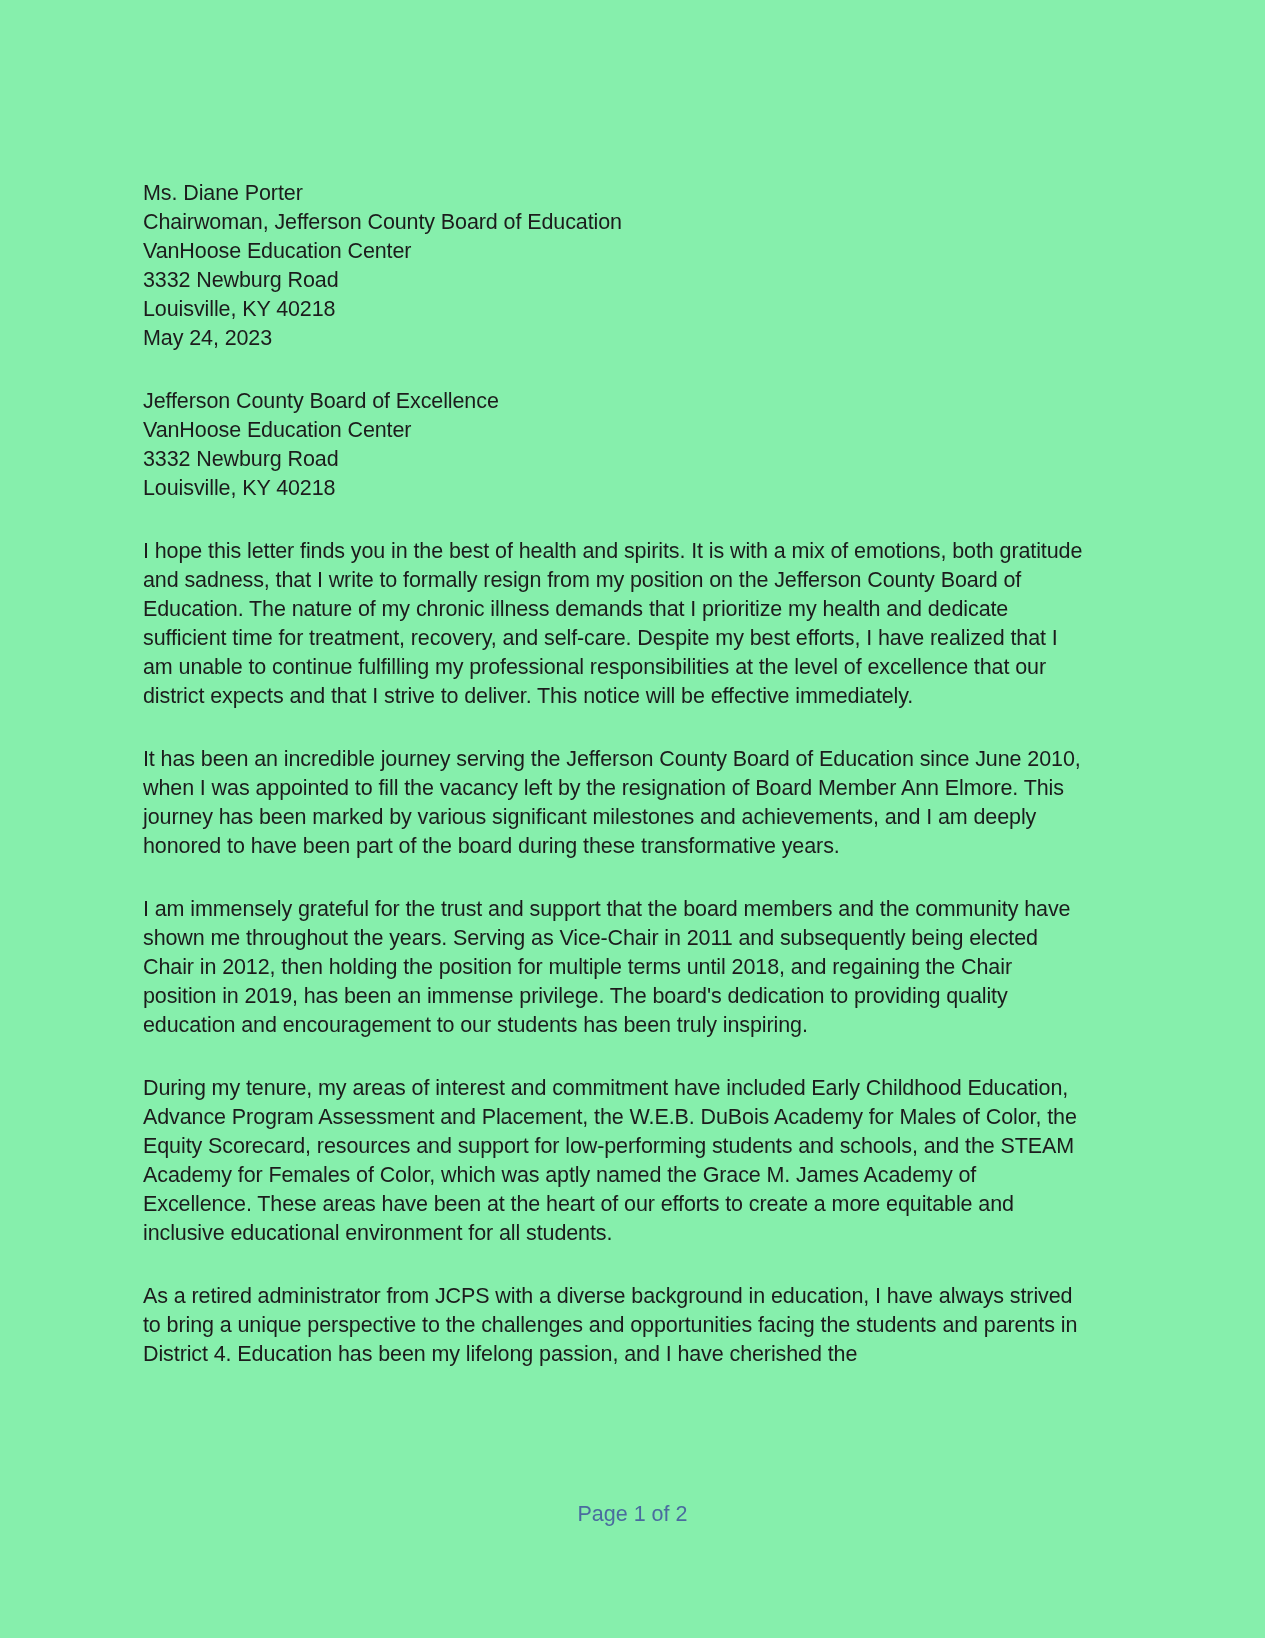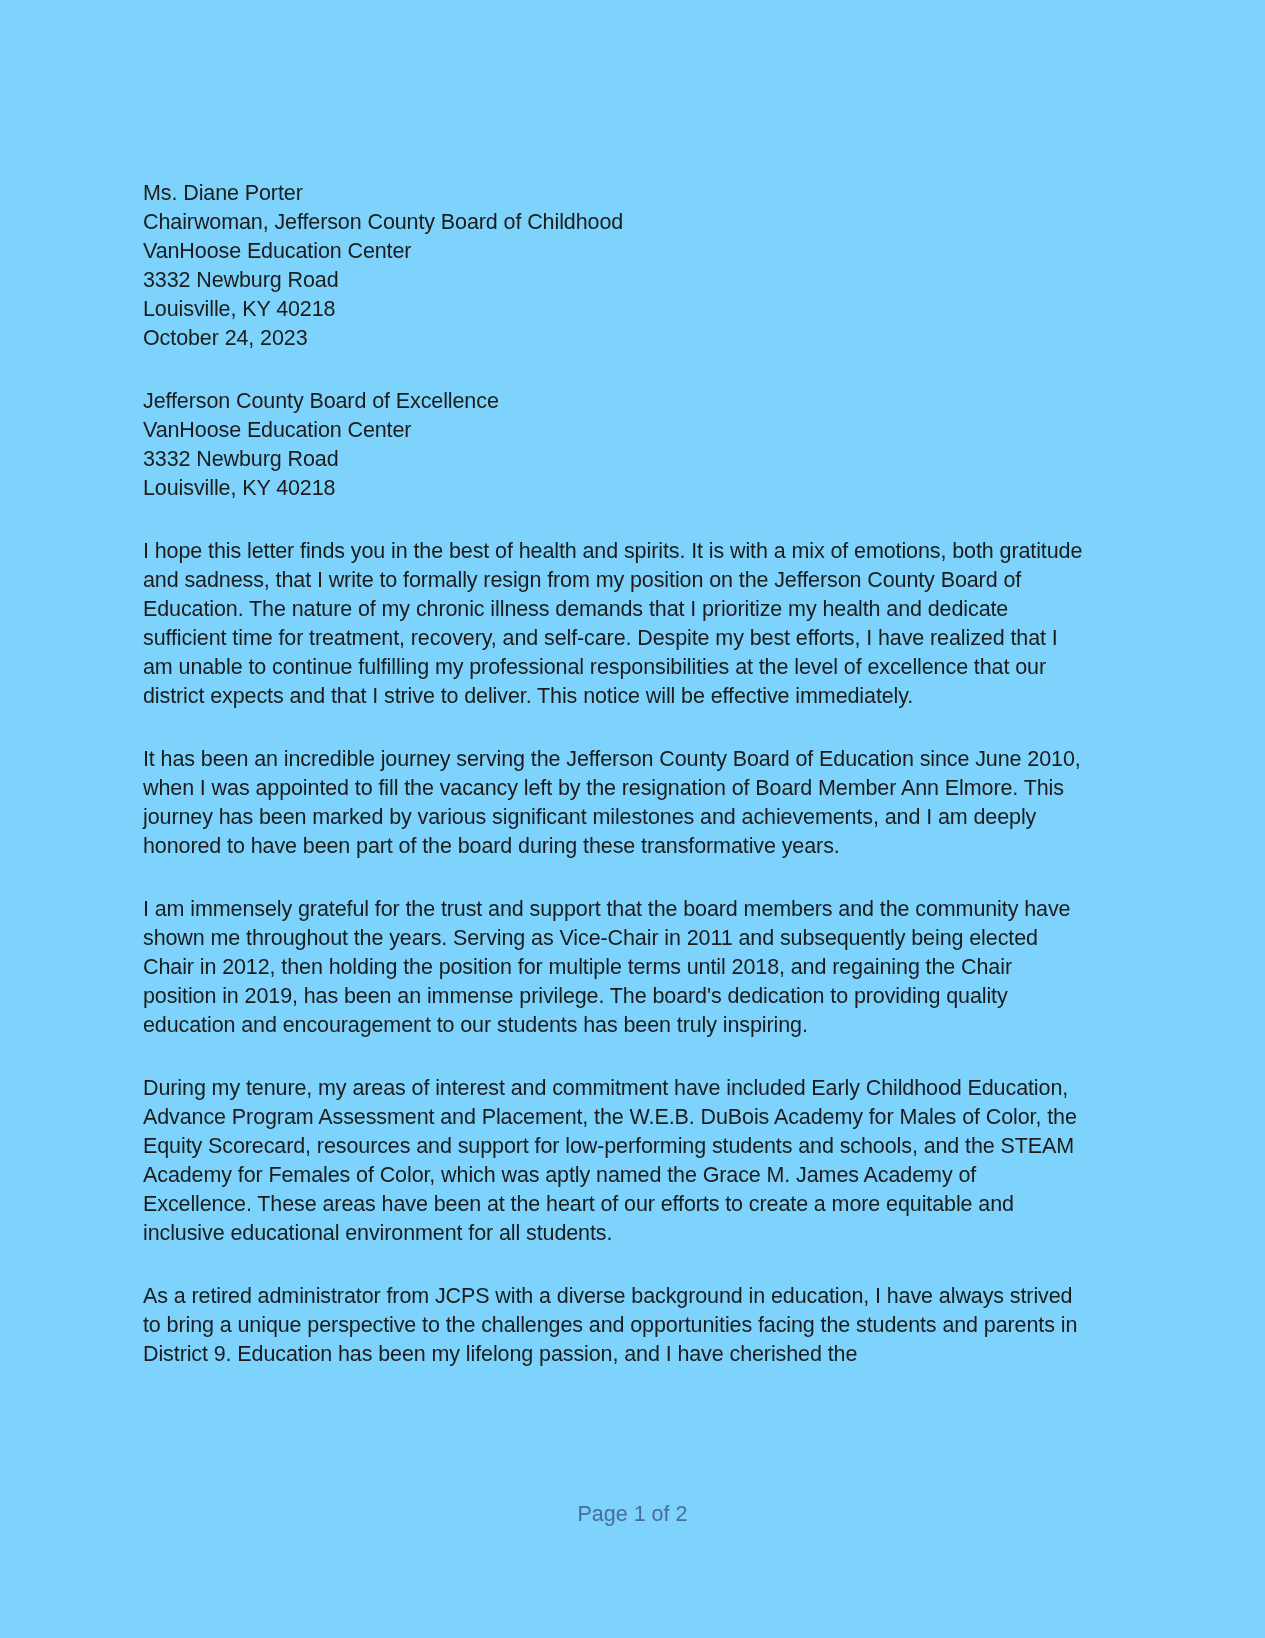--- a/index.html
+++ b/index.html
@@ -4,21 +4,21 @@
 <style>
   html, body {
     margin: 0;
     padding: 0;
     background: #ffffff;
   }
   .page {
     position: relative;
     width: 1265px;
     height: 1638px;
-    background: #7dd3fc;
+    background: #86efac;
     font-family: "Liberation Sans", sans-serif;
     color: #1c1c1c;
     overflow: hidden;
   }
   .letter {
     position: absolute;
     left: 143px;
     top: 179px;
     width: 952px;
     font-size: 21.5px;
@@ -50,38 +50,38 @@
 </style>
 </head>
 <body>
 
 <div class="page">
 
   <div class="letter">
 
     <div class="block">
       <span class="addr-line">Ms. Diane Porter</span>
-      <span class="addr-line">Chairwoman, Jefferson County Board of Childhood</span>
+      <span class="addr-line">Chairwoman, Jefferson County Board of Education</span>
       <span class="addr-line">VanHoose Education Center</span>
       <span class="addr-line">3332 Newburg Road</span>
       <span class="addr-line">Louisville, KY 40218</span>
-      <span class="addr-line">October 24, 2023</span>
+      <span class="addr-line">May 24, 2023</span>
     </div>
 
     <div class="block">
       <span class="addr-line">Jefferson County Board of Excellence</span>
       <span class="addr-line">VanHoose Education Center</span>
       <span class="addr-line">3332 Newburg Road</span>
       <span class="addr-line">Louisville, KY 40218</span>
     </div>
 
 
     <p>I hope this letter finds you in the best of health and spirits. It is with a mix of emotions, both gratitude and sadness, that I write to formally resign from my position on the Jefferson County Board of Education. The nature of my chronic illness demands that I prioritize my health and dedicate sufficient time for treatment, recovery, and self-care. Despite my best efforts, I have realized that I am unable to continue fulfilling my professional responsibilities at the level of excellence that our district expects and that I strive to deliver. This notice will be effective immediately.</p>
     <p>It has been an incredible journey serving the Jefferson County Board of Education since June 2010, when I was appointed to fill the vacancy left by the resignation of Board Member Ann Elmore. This journey has been marked by various significant milestones and achievements, and I am deeply honored to have been part of the board during these transformative years.</p>
     <p>I am immensely grateful for the trust and support that the board members and the community have shown me throughout the years. Serving as Vice-Chair in 2011 and subsequently being elected Chair in 2012, then holding the position for multiple terms until 2018, and regaining the Chair position in 2019, has been an immense privilege. The board's dedication to providing quality education and encouragement to our students has been truly inspiring.</p>
     <p>During my tenure, my areas of interest and commitment have included Early Childhood Education, Advance Program Assessment and Placement, the W.E.B. DuBois Academy for Males of Color, the Equity Scorecard, resources and support for low-performing students and schools, and the STEAM Academy for Females of Color, which was aptly named the Grace M. James Academy of Excellence. These areas have been at the heart of our efforts to create a more equitable and inclusive educational environment for all students.</p>
-    <p>As a retired administrator from JCPS with a diverse background in education, I have always strived to bring a unique perspective to the challenges and opportunities facing the students and parents in District 9. Education has been my lifelong passion, and I have cherished the</p>
+    <p>As a retired administrator from JCPS with a diverse background in education, I have always strived to bring a unique perspective to the challenges and opportunities facing the students and parents in District 4. Education has been my lifelong passion, and I have cherished the</p>
 
   </div>
 
   <div class="footer">Page 1 of 2</div>
 
 </div>
 
 </body></html>

